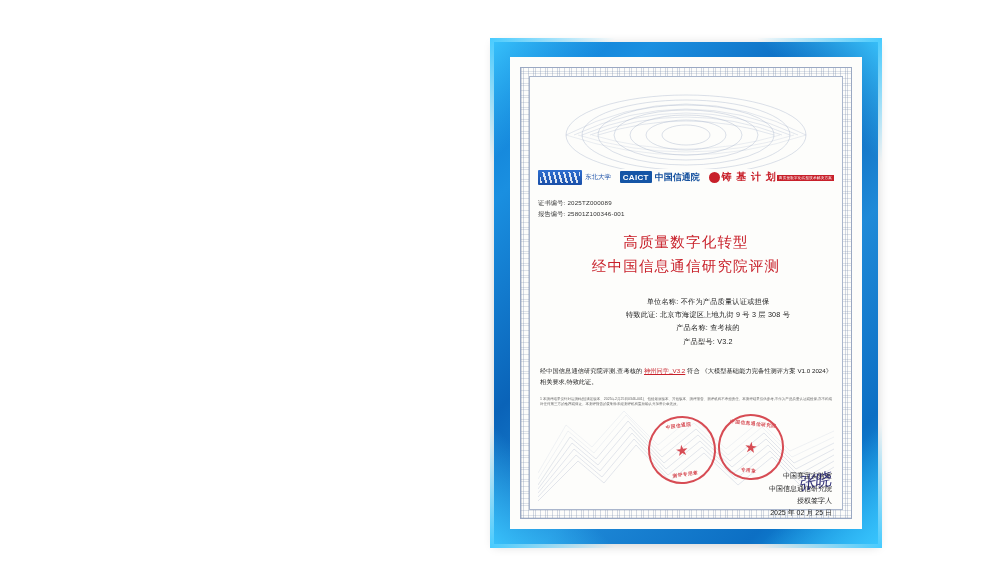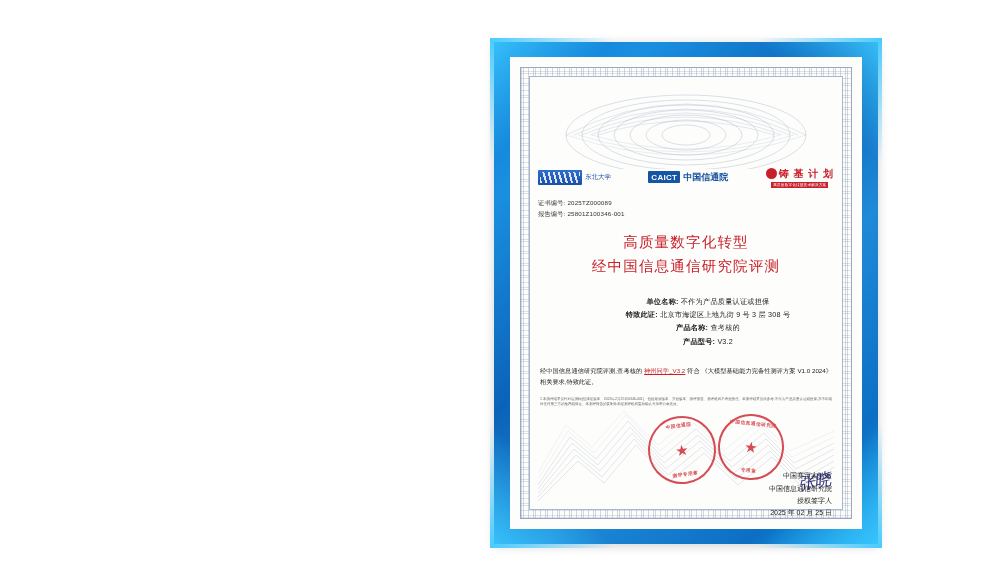--- a/index.html
+++ b/index.html
@@ -153,21 +153,21 @@
   }
   #caict-text {
     font-size: 9px;
     color: #14509e;
     margin-left: 3px;
     white-space: nowrap;
     font-weight: bold;
   }
   #zhuji-box {
     display: flex;
-    flex-direction: column;
+    flex-direction: row;
     align-items: center;
   }
   #zhuji-top {
     display: flex;
     align-items: center;
   }
   #zhuji-dot {
     width: 11px; height: 11px;
     border-radius: 50%;
     background: #c8202a;
@@ -215,21 +215,21 @@
   #info-block {
     margin-top: 16px;
     text-align: center;
   }
   .info-line {
     font-size: 7.2px;
     color: #222222;
     line-height: 1.85;
     letter-spacing: 0.2px;
   }
-  .info-label { font-weight: bold; padding-left: 44px; }
+  .info-label { font-weight: normal; padding-left: 44px; }
 
   
   #statement {
     margin-top: 18px;
     font-size: 6.2px;
     color: #222222;
     line-height: 1.75;
     text-align: justify;
     padding: 0 4px;
   }

